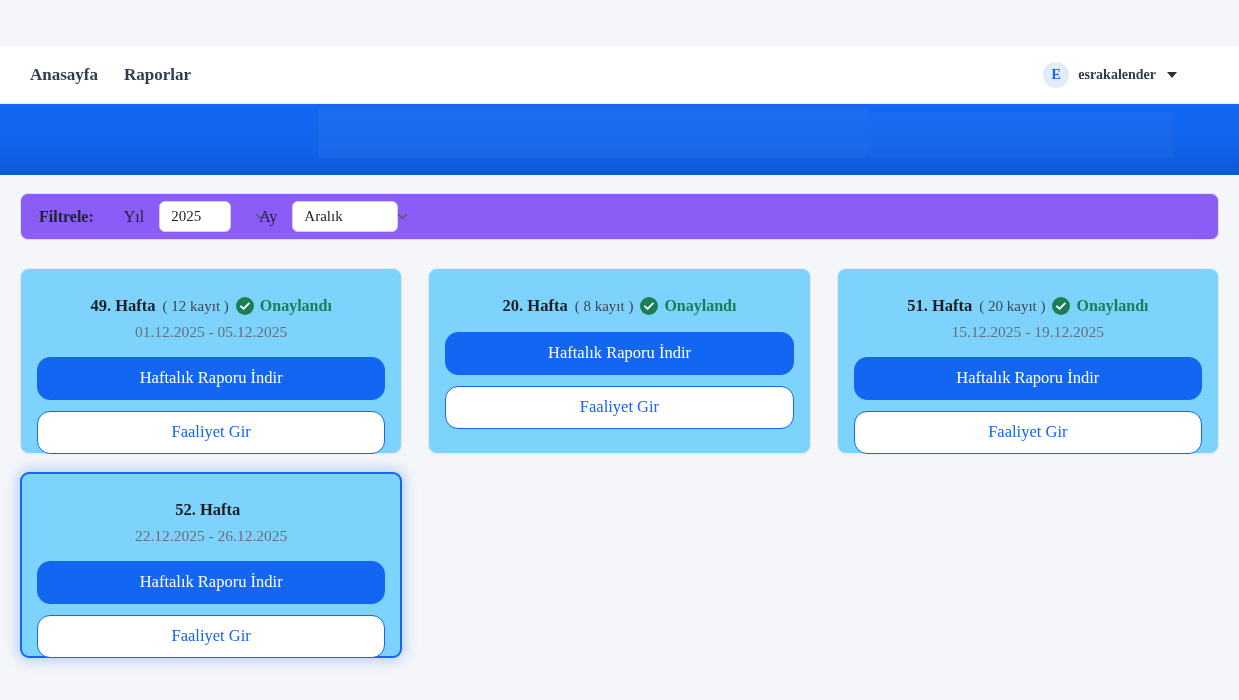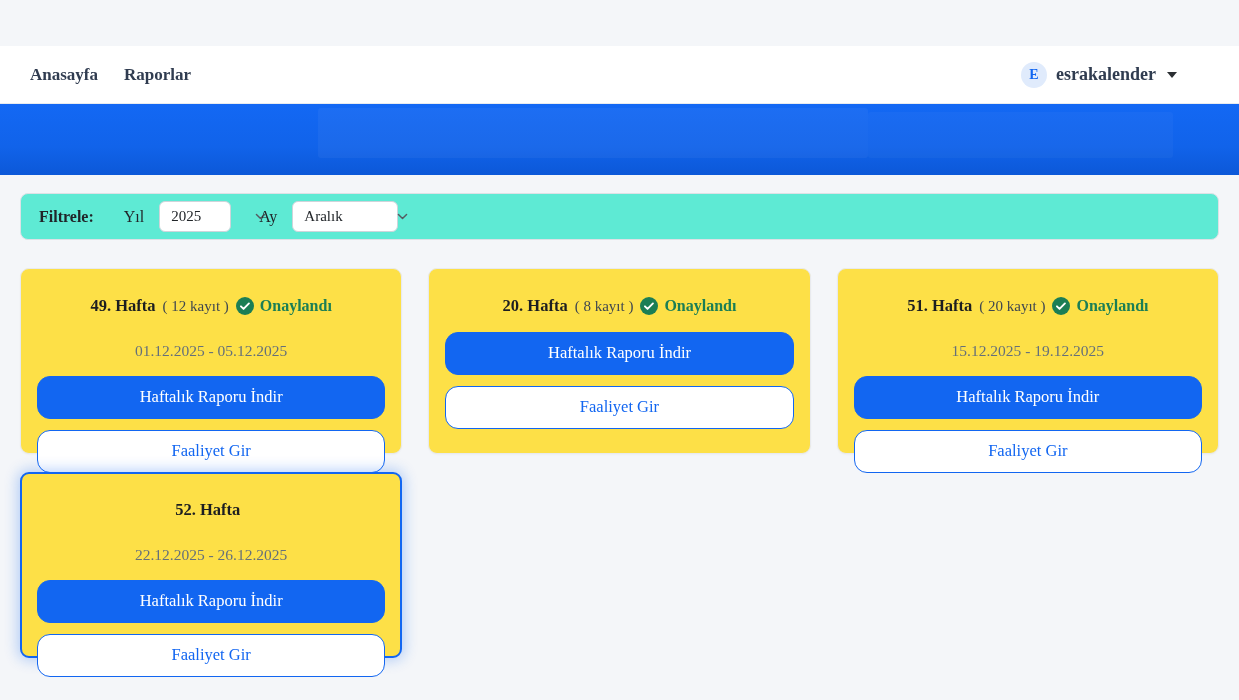--- a/index.html
+++ b/index.html
@@ -32,21 +32,21 @@
     text-decoration:none;cursor:pointer;
   }
   .nav-spacer{flex:1;}
   .user-menu{display:flex;align-items:center;gap:9px;cursor:pointer;}
   .avatar{
     width:26px;height:26px;border-radius:50%;
     background:#e0ebfc;color:var(--primary);
     font-size:14px;font-weight:bold;
     display:flex;align-items:center;justify-content:center;
   }
-  .user-name{font-size:18px;font-weight:bold;color:#303c50;}
+  .user-name{font-size:14px;font-weight:bold;color:#303c50;}
   .caret{
     width:0;height:0;margin-left:2px;
     border-left:5px solid transparent;
     border-right:5px solid transparent;
     border-top:6px solid #2b2f33;
   }
 
   
   .banner{
     height:71px;position:relative;overflow:hidden;
@@ -58,21 +58,21 @@
   }
   .banner .blur-block-b{
     position:absolute;left:868px;top:8px;width:305px;height:46px;
     background:rgba(255,255,255,0.03);border-radius:3px;
   }
 
   
   .main{padding:18px 20px 0 20px;}
 
   .filter-bar{
-    background:#5eead4;border:1px solid #dde1e6;border-radius:8px;
+    background:#8b5cf6;border:1px solid #dde1e6;border-radius:8px;
     height:47px;display:flex;align-items:center;
     padding:0 18px;margin-bottom:28px;
   }
   .filter-title{font-size:16px;font-weight:bold;margin-right:30px;}
   .filter-label{font-size:16px;margin-right:15px;}
   .filter-label.month{margin-left:28px;}
   .select{
     height:31px;border:1px solid #ced4da;border-radius:6px;background:#fff;
     display:inline-flex;align-items:center;justify-content:space-between;
     padding:0 9px 0 11px;font-size:15px;cursor:pointer;color:#212529;gap:47px;
@@ -80,40 +80,40 @@
   .select.year{width:72px;}
   .select.month-sel{width:106px;}
   .chev{width:13px;height:13px;flex:none;margin-left:6px;}
 
   
   .cards-grid{
     display:grid;grid-template-columns:repeat(3,1fr);
     column-gap:26px;row-gap:18px;
   }
   .card{
-    background:#fde047;border:1px solid #e8eaee;border-radius:9px;
+    background:#7dd3fc;border:1px solid #e8eaee;border-radius:9px;
     height:186px;padding:16px 16px 0 16px;
     box-shadow:0 1px 2px rgba(0,0,0,0.03);
   }
   .card.highlighted{
     border:2px solid var(--primary);
     box-shadow:0 0 14px 2px rgba(18,102,241,0.30);
     padding:15px 15px 0 15px;
   }
   .card-title-row{
     display:flex;align-items:center;justify-content:center;
     gap:7px;margin-top:11px;white-space:nowrap;
   }
   .card-title{font-size:16.5px;font-weight:bold;color:#1c1e21;}
   .card-count{font-size:15px;color:#3f4750;}
   .status{display:inline-flex;align-items:flex-end;gap:6px;color:var(--success);}
   .check-icon{width:18px;height:18px;display:block;}
   .status-text{font-size:16px;font-weight:bold;}
   .card-dates{
-    text-align:center;font-size:15.5px;color:#65707a;margin-top:26px;
+    text-align:center;font-size:15.5px;color:#65707a;margin-top:7px;
   }
   .btn{
     display:block;width:100%;height:43px;border-radius:13px;
     font-family:inherit;font-size:16.5px;cursor:pointer;line-height:1;
   }
   .btn-primary{
     background:var(--primary);color:#ffffff;border:1px solid var(--primary);
     margin-top:16px;
   }
   .btn-outline{

